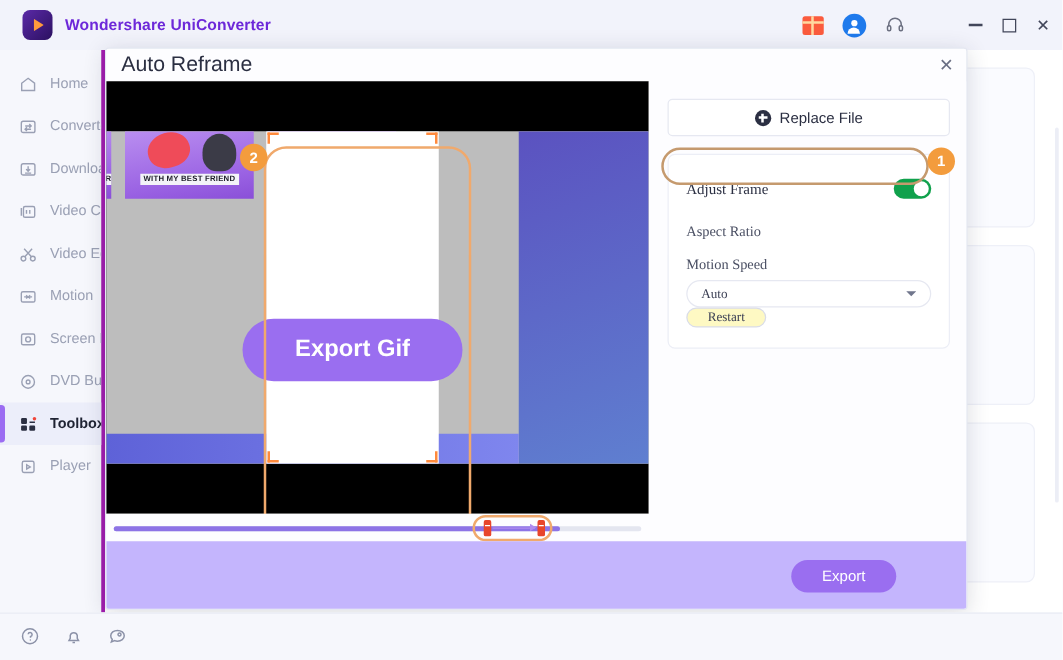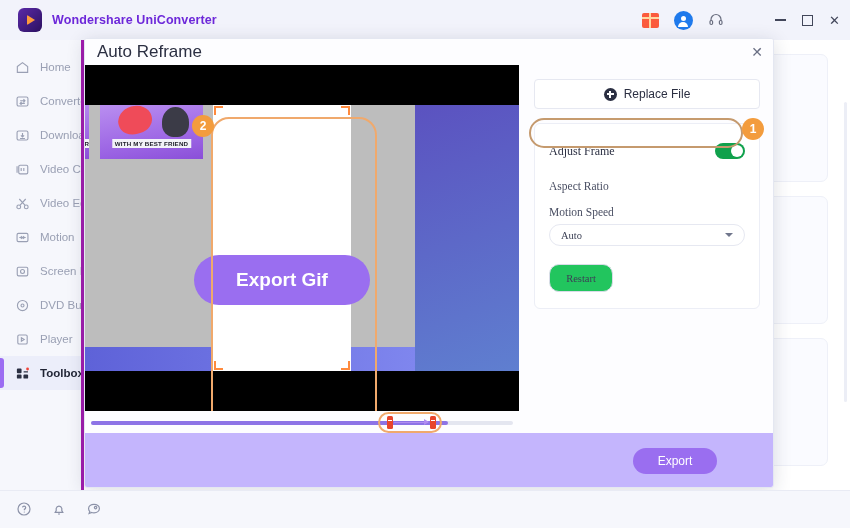--- a/index.html
+++ b/index.html
@@ -272,22 +272,22 @@
     border: 2px solid #c59a6e; border-radius: 15px; pointer-events: none;
   }
   .field-label { font-size: 11.5px; color: #4a4f63; margin-top: 14px; }
   .select {
     margin-top: 6px; height: 22px; border: 1px solid #e6e8f1; border-radius: 11px; background: #fff;
     display: flex; align-items: center; justify-content: space-between;
     padding: 0 11px; font-size: 10.5px; color: #3c4055; cursor: pointer;
   }
   .caret { width:0;height:0;border-left:4px solid transparent;border-right:4px solid transparent;border-top:4.5px solid #70768c; }
   .restart-btn {
-    margin-top: 18px; width: 64px; height: 28px; border: 1px solid #d9dce8; border-radius: 10px;
-    background: #22c55e; font-size: 10.5px; color: #3c4055;
+    width: 64px; height: 16px; border: 1px solid #d9dce8; border-radius: 10px;
+    background: #fef9c3; font-size: 10.5px; color: #3c4055;
     display: flex; align-items: center; justify-content: center; cursor: pointer;
   }
 
   .modal-foot {
     position: absolute; left: 0; bottom: 0; width: 690px; height: 56px;
     background: #c4b5fd; display: flex; align-items: center; justify-content: flex-end;
     padding-right: 58px;
   }
   .export-btn {
     width: 84px; height: 26px; border-radius: 13px; background: #9a6ef0; color: #fff;
@@ -405,40 +405,40 @@
     </div>
     <div class="side-item">
       <span class="side-ico">
           <svg width="15" height="15" viewBox="0 0 16 16" fill="none" stroke="#9aa0b4" stroke-width="1.2">
             <circle cx="8" cy="8" r="5.4"></circle>
             <circle cx="8" cy="8" r="1.6"></circle>
           </svg>
         </span>
       <span class="side-label">DVD Burner</span>
     </div>
-    <div class="side-item">
-      <span class="side-ico">
-          <svg width="15" height="15" viewBox="0 0 16 16" fill="none" stroke="#9aa0b4" stroke-width="1.2">
-            <rect x="3" y="3.2" width="10" height="9.6" rx="1.4"></rect>
-            <path d="M6.8 6.2l3 1.8-3 1.8z"></path>
-          </svg>
-        </span>
-      <span class="side-label">Player</span>
-    </div>
     <div class="side-item active">
       <span class="side-ico">
           <svg width="15" height="15" viewBox="0 0 16 16" fill="#2b2f42">
             <rect x="2" y="2.6" width="5" height="5" rx="1"></rect>
             <rect x="2" y="9" width="5" height="4.4" rx="1"></rect>
             <rect x="9" y="9" width="5" height="4.4" rx="1"></rect>
             <path d="M9.2 5.6h4.6v1.3H9.2z"></path>
             <circle cx="13.4" cy="3.2" r="1.5" fill="#f0453a"></circle>
           </svg>
         </span>
       <span class="side-label">Toolbox</span>
+    </div>
+    <div class="side-item">
+      <span class="side-ico">
+          <svg width="15" height="15" viewBox="0 0 16 16" fill="none" stroke="#9aa0b4" stroke-width="1.2">
+            <rect x="3" y="3.2" width="10" height="9.6" rx="1.4"></rect>
+            <path d="M6.8 6.2l3 1.8-3 1.8z"></path>
+          </svg>
+        </span>
+      <span class="side-label">Player</span>
     </div>
   </div>
 
   <div class="bg-main">
     <div class="bg-grid">
       <div class="bg-card">
         <div class="new-badge">New</div>
         <div class="c-title"></div>
         <div class="c-desc">ideos.</div>
       </div>

